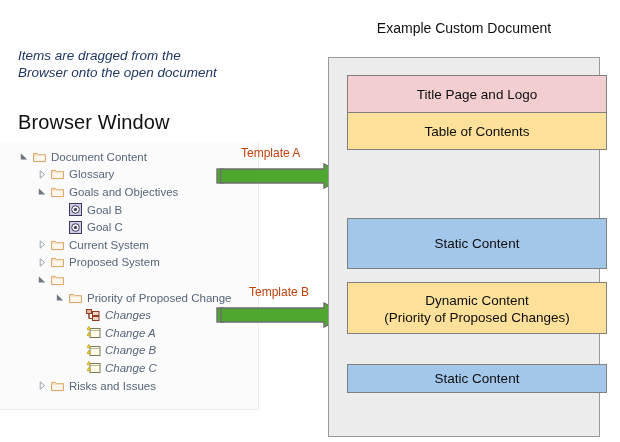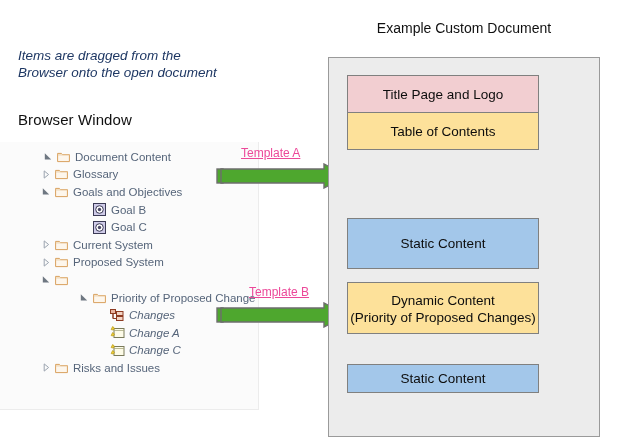--- a/index.html
+++ b/index.html
@@ -33,21 +33,21 @@
     font-style: italic;
     font-size: 13.5px;
     line-height: 17px;
     color: #1f3864;
   }
 
   .browser-heading {
     position: absolute;
     left: 18px;
     top: 111px;
-    font-size: 15px;
+    font-size: 20px;
     color: #101010;
     letter-spacing: 0.1px;
   }
 
   
   .browser-panel {
     position: absolute;
     left: 0px;
     top: 142px;
     width: 259px;
@@ -65,21 +65,20 @@
     width: 100%;
   }
 
   .tree-node {
     height: 17.6px;
     display: flex;
     align-items: center;
     font-size: 11.5px;
     color: #56657a;
     white-space: nowrap;
-    margin-left: 24px;
   }
 
   .twisty {
     width: 14px;
     flex: 0 0 14px;
     display: inline-flex;
     align-items: center;
     justify-content: center;
     height: 100%;
   }
@@ -96,34 +95,33 @@
   }
   .node-icon svg { display:block; }
 
   .node-label {
     font-size: 11.5px;
     color: #56657a;
   }
 
   
   .lvl0 { padding-left: 17px; }
-  .lvl1 { padding-left: 15px; }
+  .lvl1 { padding-left: 35px; }
   .lvl2 { padding-left: 53px; }
   .lvl3 { padding-left: 71px; font-style: italic; }
 
   
   .arrow-wrap {
     position: absolute;
   }
   .arrow-label {
     position: absolute;
     font-size: 12px;
-    color: #ec4899;
+    color: #c2410c;
     white-space: nowrap;
-    text-decoration: underline;
   }
 
   
   .doc-title {
     position: absolute;
     left: 328px;
     top: 20px;
     width: 272px;
     text-align: center;
     font-size: 14px;
@@ -137,21 +135,21 @@
     width: 272px;
     height: 380px;
     background: #ececec;
     border: 1px solid #9a9a9a;
     box-sizing: border-box;
   }
 
   .doc-block {
     position: absolute;
     left: 18px;
-    width: 192px;
+    width: 260px;
     box-sizing: border-box;
     border: 1px solid #80807f;
     display: flex;
     align-items: center;
     justify-content: center;
     text-align: center;
     font-size: 13.5px;
     color: #0d0d0d;
     line-height: 17px;
   }
@@ -321,20 +319,32 @@
         <div class="tree-node lvl3">
           <span class="twisty"></span>
           <span class="node-icon">
             <svg width="15" height="13" viewBox="0 0 15 13">
               <rect x="4" y="2.5" width="10" height="9" fill="#fdfbe8" stroke="#7a7a5a" stroke-width="1"></rect>
               <path d="M4 4.5 L14 4.5" stroke="#a8a87e" stroke-width="0.8"></path>
               <path d="M2.6 0.6 L4.4 2.0 L3.4 4.0 L1.2 3.6 Z" fill="#f4d33a" stroke="#b79b18" stroke-width="0.8"></path>
               <path d="M2.6 6.6 L4.4 8.0 L3.4 10.0 L1.2 9.6 Z" fill="#f4d33a" stroke="#b79b18" stroke-width="0.8"></path>
             </svg>
           </span>
+          <span class="node-label">Change B</span>
+        </div>
+        <div class="tree-node lvl3">
+          <span class="twisty"></span>
+          <span class="node-icon">
+            <svg width="15" height="13" viewBox="0 0 15 13">
+              <rect x="4" y="2.5" width="10" height="9" fill="#fdfbe8" stroke="#7a7a5a" stroke-width="1"></rect>
+              <path d="M4 4.5 L14 4.5" stroke="#a8a87e" stroke-width="0.8"></path>
+              <path d="M2.6 0.6 L4.4 2.0 L3.4 4.0 L1.2 3.6 Z" fill="#f4d33a" stroke="#b79b18" stroke-width="0.8"></path>
+              <path d="M2.6 6.6 L4.4 8.0 L3.4 10.0 L1.2 9.6 Z" fill="#f4d33a" stroke="#b79b18" stroke-width="0.8"></path>
+            </svg>
+          </span>
           <span class="node-label">Change C</span>
         </div>
         <div class="tree-node lvl1">
           <span class="twisty">
             <svg width="9" height="9" viewBox="0 0 9 9">
               <path d="M2.2 0.9 L6.6 4.5 L2.2 8.1 Z" fill="none" stroke="#9aa3ae" stroke-width="1"></path>
             </svg>
           </span>
           <span class="node-icon">
             <svg width="13" height="12" viewBox="0 0 13 12">

